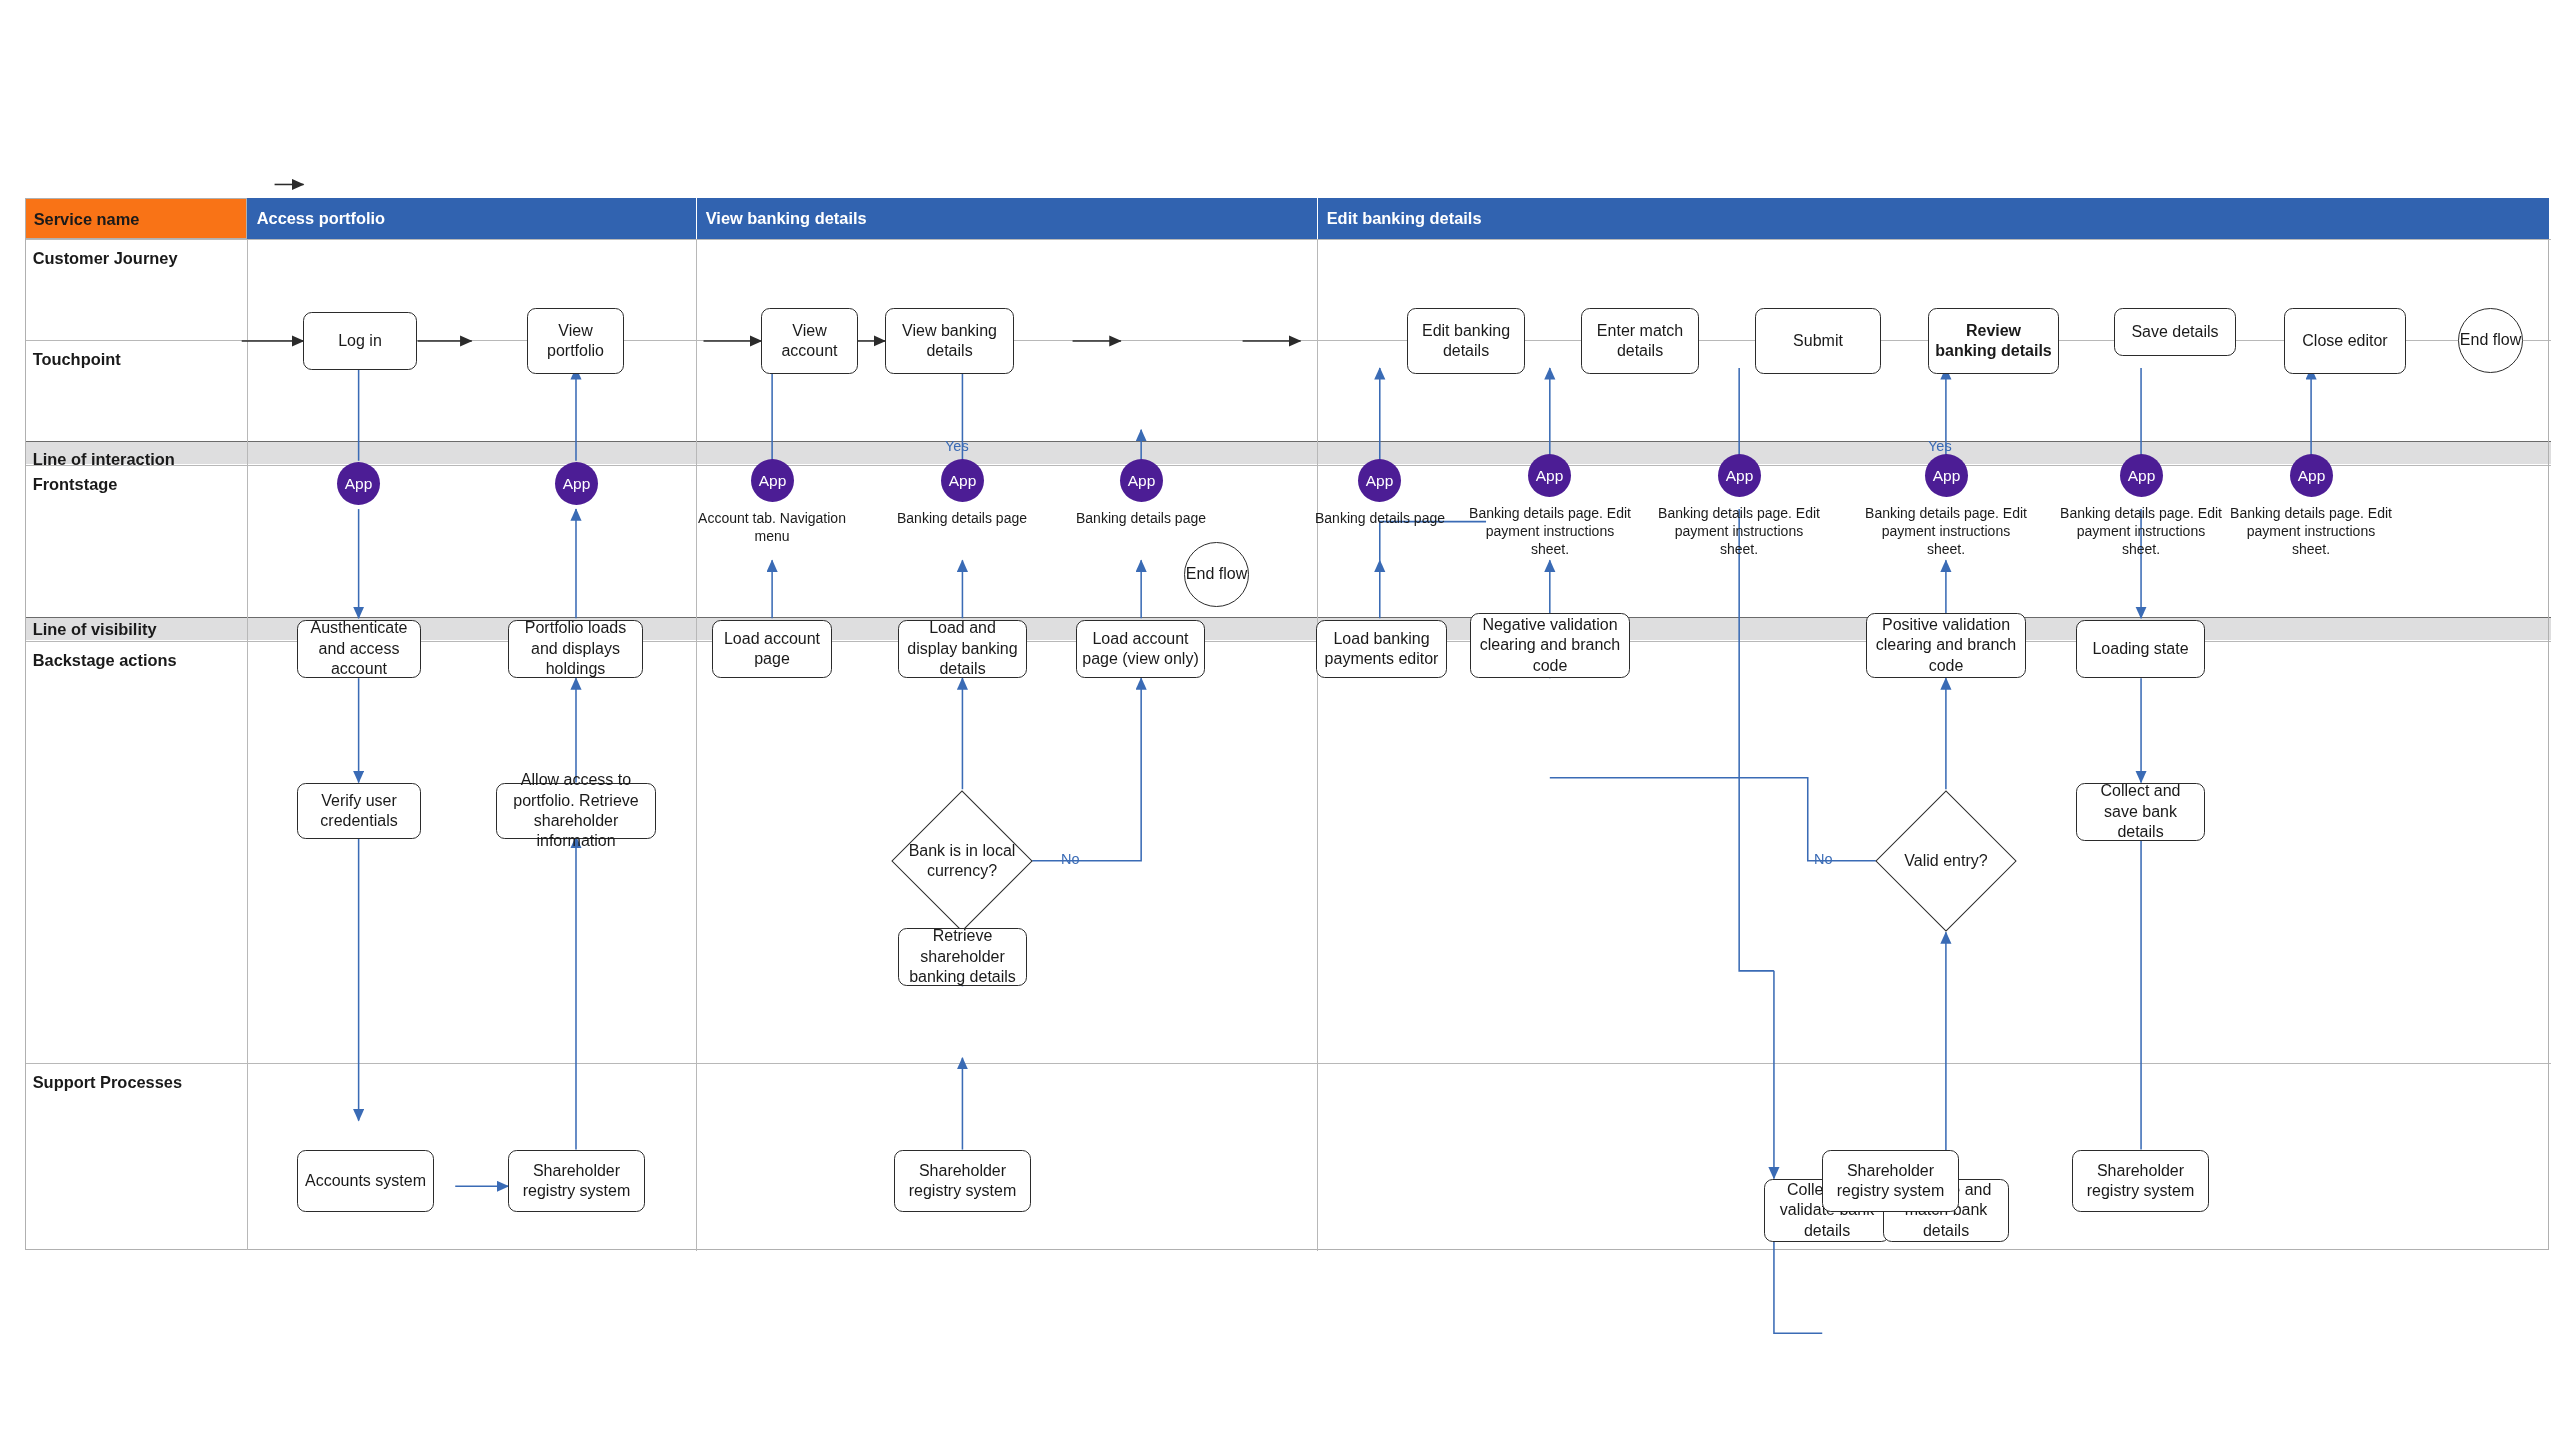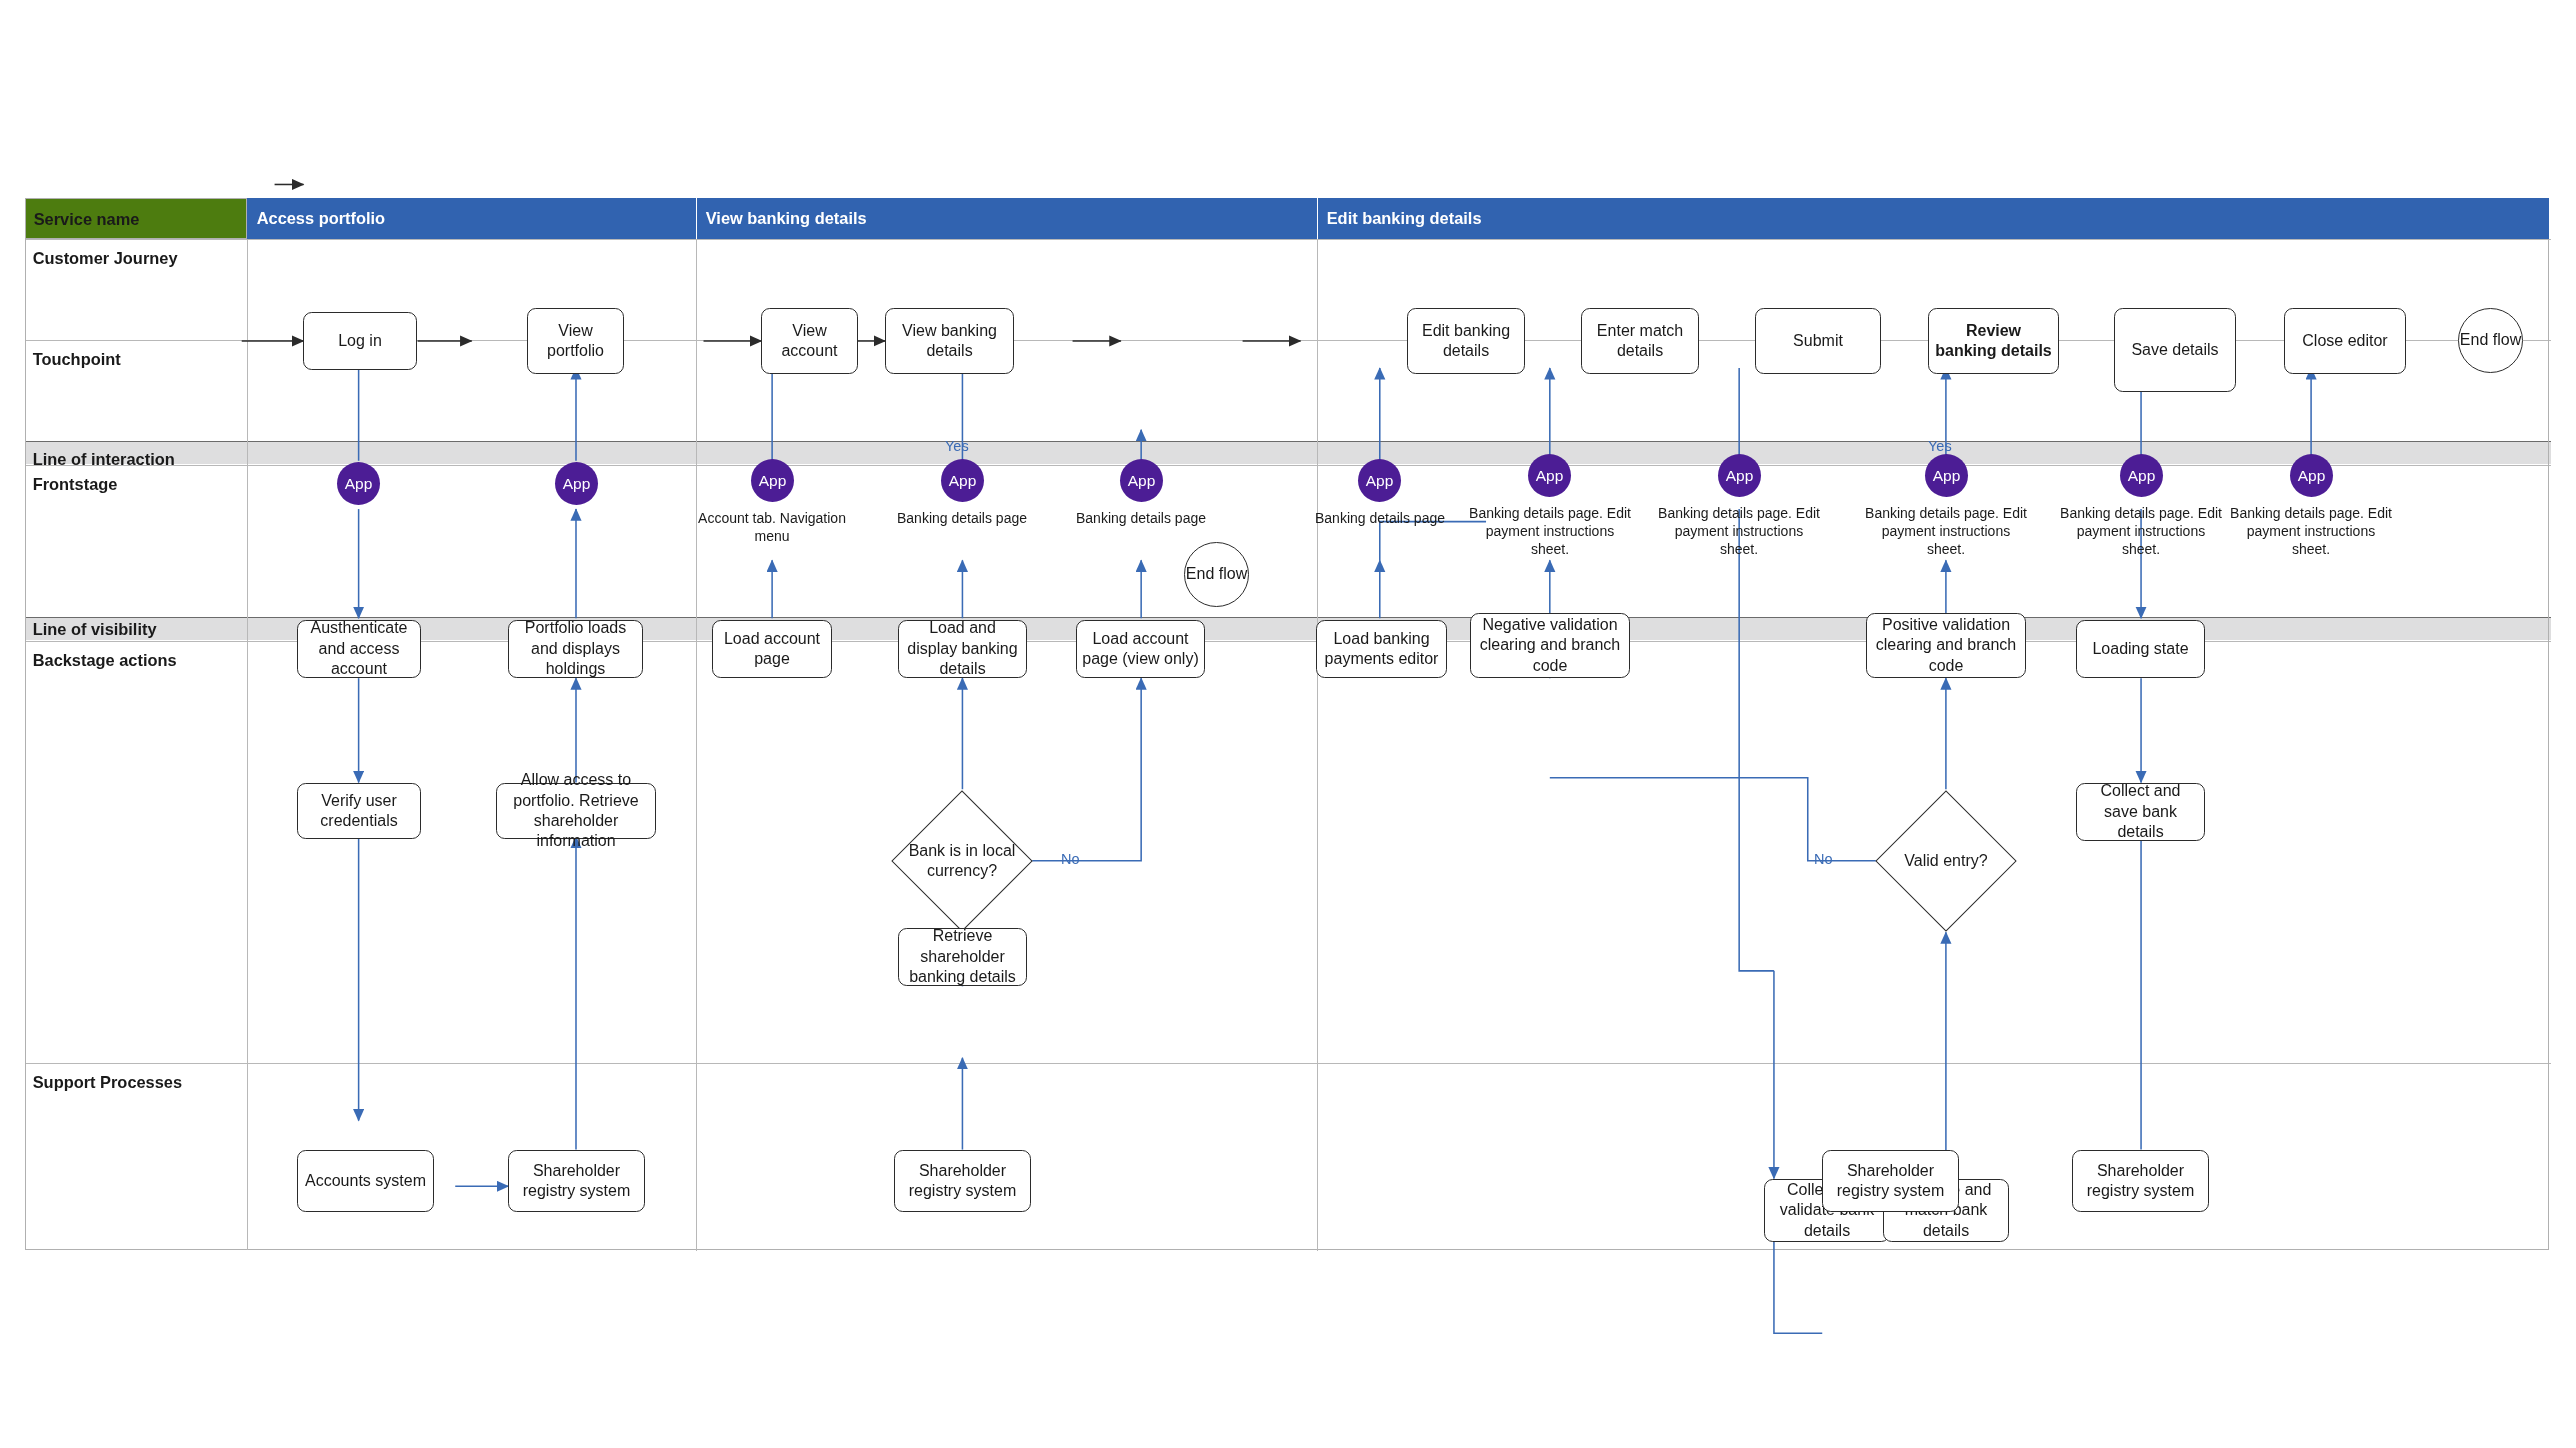--- a/index.html
+++ b/index.html
@@ -16,21 +16,21 @@
   .outer-border{position:absolute;left:0;top:0;width:2524px;height:1052px;border:1px solid #b0b0b0;box-sizing:border-box;pointer-events:none;}
 
   .lbl-col{position:absolute;left:0;width:222px;box-sizing:border-box;
            padding:9.7px 0 0 7.7px;font-size:16.4px;font-weight:bold;color:#1a1a1a;}
 
   
   .hdr-band{position:absolute;left:222px;top:0;height:41px;background:#3163b0;}
   .hdr-title{position:absolute;top:0;height:41px;line-height:41px;
              color:#ffffff;font-size:16.4px;font-weight:bold;padding-left:9.7px;box-sizing:border-box;}
   .hdr-div{position:absolute;top:0;width:1px;height:41px;background:#ffffff;}
-  .svc-name-cell{position:absolute;left:0;top:0;width:222px;height:41px;background:#4d7c0f;
+  .svc-name-cell{position:absolute;left:0;top:0;width:222px;height:41px;background:#f97316;
                  border:1px solid #b0b0b0;box-sizing:border-box;}
   .svc-name-cell span{display:block;padding:10.6px 0 0 7.7px;font-size:16.4px;font-weight:bold;color:#1a1a1a;}
 
   
   .node{position:absolute;box-sizing:border-box;border:1.4px solid #2b2b2b;
         border-radius:8.7px;background:#ffffff;display:flex;align-items:center;
         justify-content:center;text-align:center;font-size:16px;color:#1a1a1a;
         line-height:1.28;padding:1.9px 4.8px;z-index:4;}
   .node.circle{border-radius:50%;padding:0;}
   .diamond{position:absolute;z-index:4;}
@@ -199,21 +199,21 @@
 
   <div class="node" style="left:278px;top:114px;width:114px;height:58px;">Log in</div>
   <div class="node" style="left:502px;top:110px;width:97px;height:66px;">View portfolio</div>
   <div class="node" style="left:736px;top:110px;width:97px;height:66px;">View account</div>
   <div class="node" style="left:860px;top:110px;width:129px;height:66px;">View banking details</div>
   <div class="node circle" style="left:1159px;top:344px;width:65px;height:65px;">End flow</div>
   <div class="node" style="left:1382px;top:110px;width:118px;height:66px;">Edit banking details</div>
   <div class="node" style="left:1556px;top:110px;width:118px;height:66px;">Enter match details</div>
   <div class="node" style="left:1730px;top:110px;width:126px;height:66px;">Submit</div>
   <div class="node" style="left:1903px;top:110px;width:131px;height:66px;font-weight:bold;">Review banking details</div>
-  <div class="node" style="left:2089px;top:110px;width:122px;height:84px;">Save details</div>
+  <div class="node" style="left:2089px;top:110px;width:122px;height:48px;">Save details</div>
   <div class="node" style="left:2259px;top:110px;width:122px;height:66px;">Close editor</div>
   <div class="node circle" style="left:2433px;top:110px;width:65px;height:65px;">End flow</div>
 
   <div class="app-chip" style="left:312px;top:264px;">
     <span>App</span>
     </div>
   <div class="app-chip" style="left:530px;top:264px;">
     <span>App</span>
     </div>
   <div class="app-chip" style="left:726px;top:261px;">

